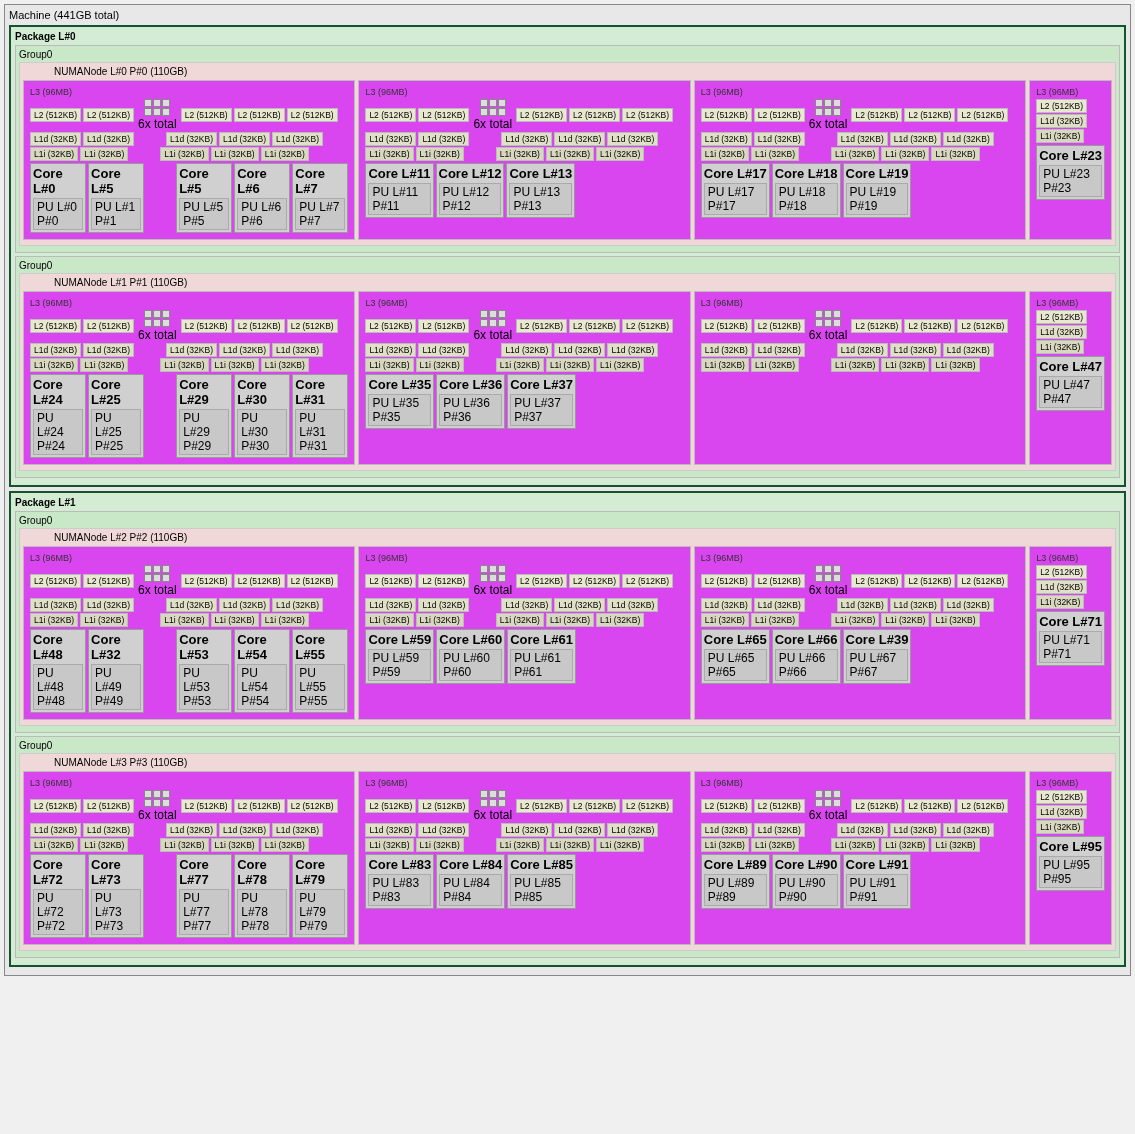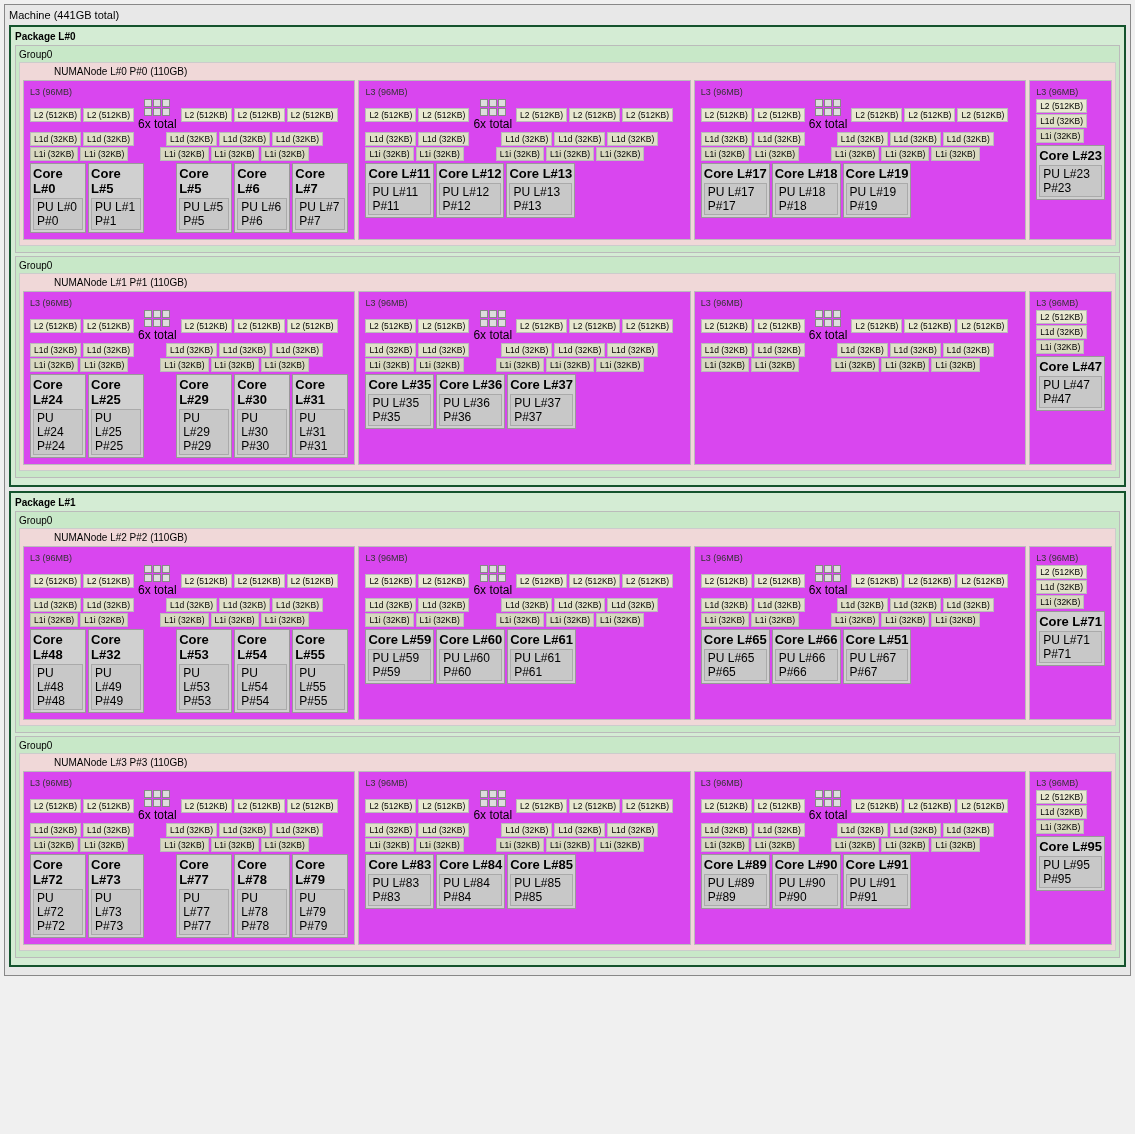--- a/index.html
+++ b/index.html
@@ -693,21 +693,21 @@
             <div class="cores-row">
               <div class="core-box">
                 <div class="core-label">Core L#65</div>
                 <div class="pu-box">PU L#65<br>P#65</div>
               </div>
               <div class="core-box">
                 <div class="core-label">Core L#66</div>
                 <div class="pu-box">PU L#66<br>P#66</div>
               </div>
               <div class="core-box">
-                <div class="core-label">Core L#51</div>
+                <div class="core-label">Core L#39</div>
                 <div class="pu-box">PU L#67<br>P#67</div>
               </div>
             </div>
           </div>
 
           <div class="l3-box" style="flex:0 0 auto; min-width:70px;">
             <div class="l3-label">L3 (96MB)</div>
             <div class="l2-row">
               <div class="l2-box">L2 (512KB)</div>
             </div>

